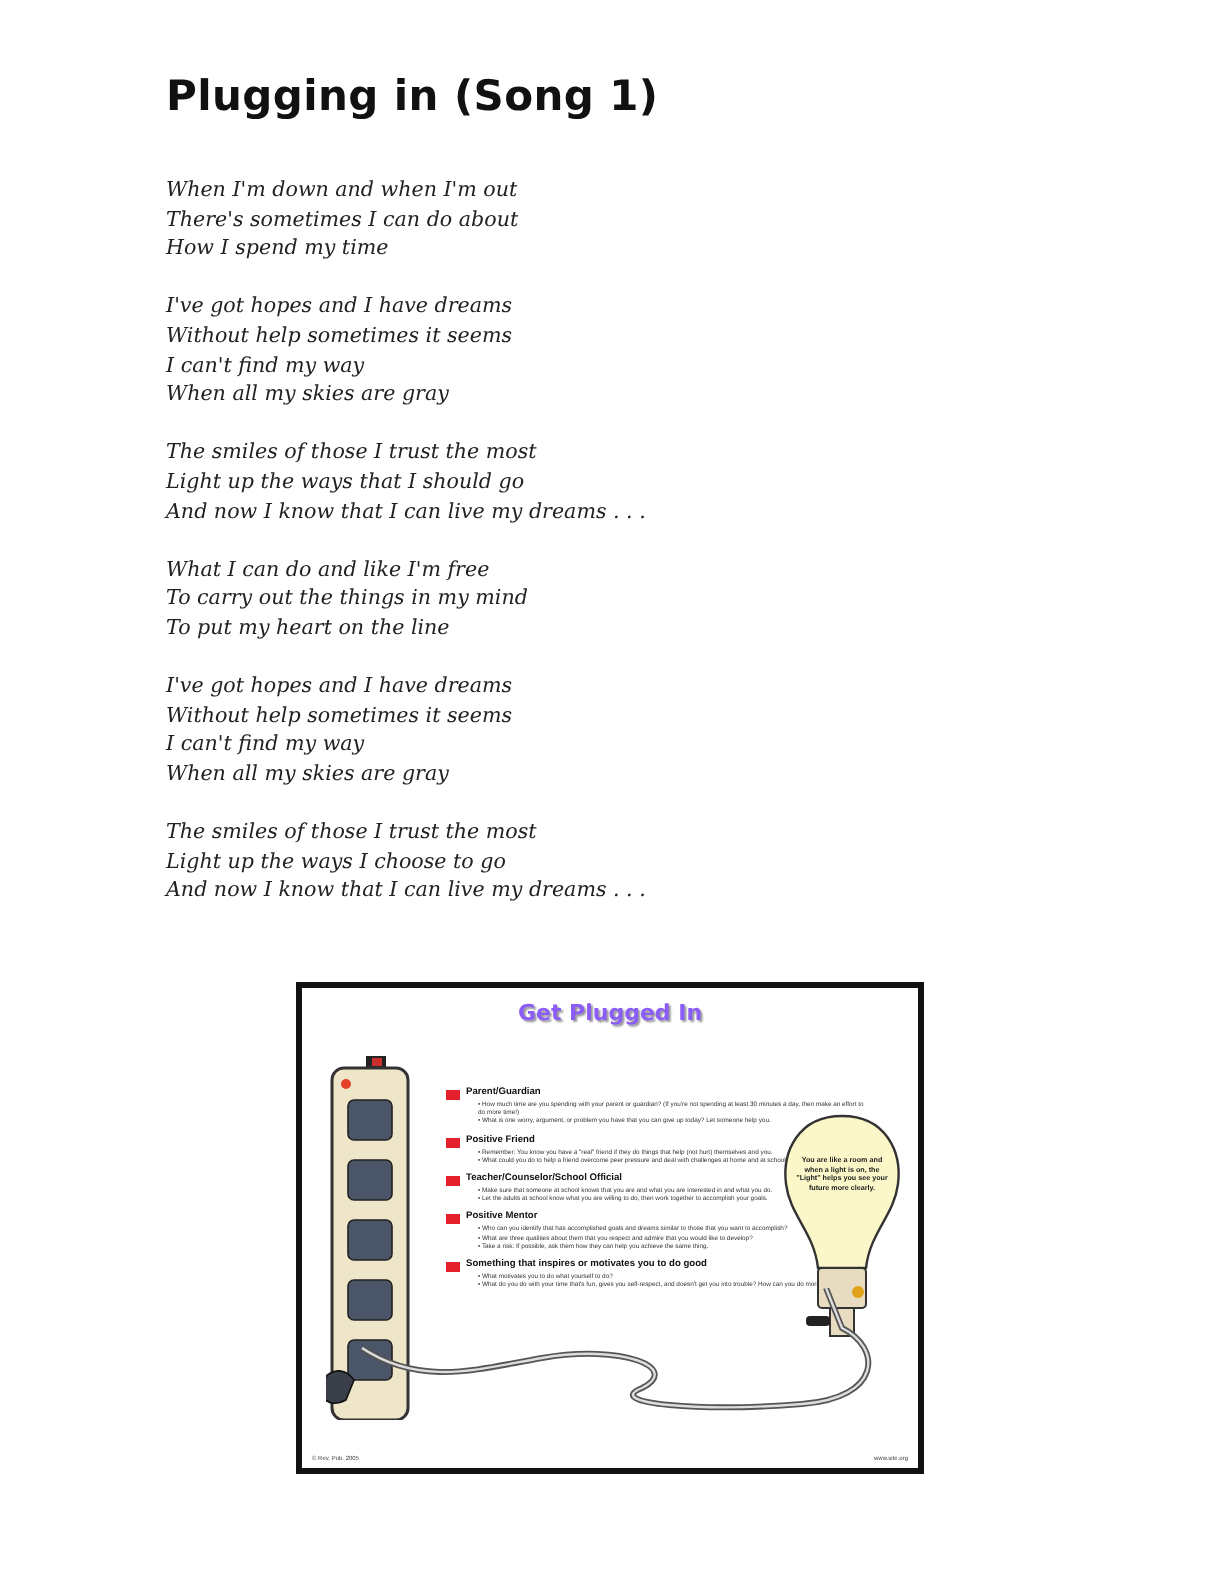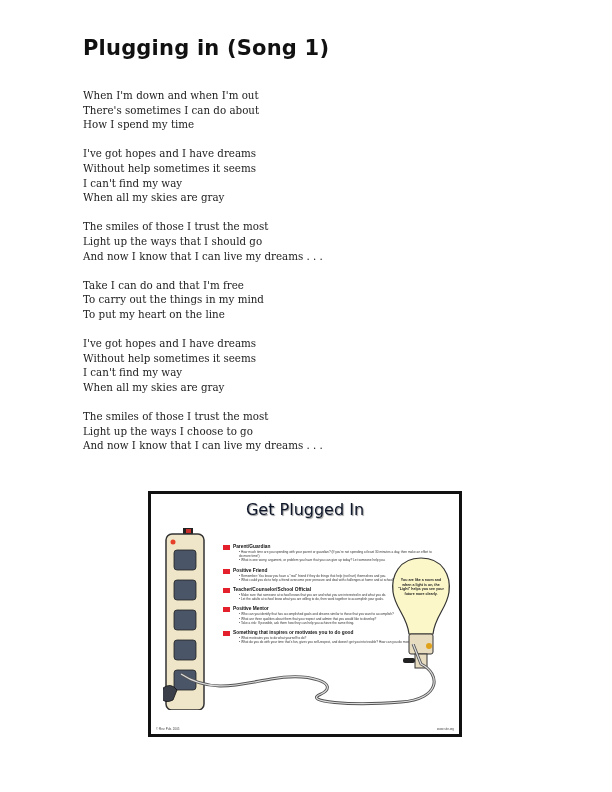--- a/index.html
+++ b/index.html
@@ -1,23 +1,23 @@
 <!DOCTYPE html>
 <html><head>
 <meta charset="utf-8">
 <style>
   html, body { margin: 0; padding: 0; background: #ffffff; }
   body { width: 612px; height: 792px; position: relative; overflow: hidden; font-family: "Liberation Serif", serif; color: #111; }
   .title { position: absolute; left: 83px; top: 36px; font-family: "DejaVu Sans", sans-serif; font-weight: bold; font-size: 21px; letter-spacing: 0.2px; color: #111; margin: 0; text-align: right; }
-  .lyrics { position: absolute; left: 83px; top: 88px; font-family: "DejaVu Serif", serif; font-size: 10.3px; line-height: 14.6px; color: #222; }
+  .lyrics { position: absolute; left: 83px; top: 88px; font-family: "DejaVu Serif", serif; font-size: 10.3px; line-height: 14.6px; color: #222; font-style: italic; }
   .stanza { margin-bottom: 14.6px; }
   .line { display: block; white-space: nowrap; }
 
   .poster { position: absolute; left: 148px; top: 491px; width: 308px; height: 240px; border: 3px solid #111; background: #fff; }
-  .poster-title { position: absolute; left: 0; right: 0; top: 6px; text-align: center; font-family: "DejaVu Sans", sans-serif; font-weight: normal; font-size: 16px; color: #0f172a; text-shadow: 1px 1px 1px #999; }
+  .poster-title { position: absolute; left: 0; right: 0; top: 6px; text-align: center; font-family: "DejaVu Sans", sans-serif; font-weight: bold; font-size: 11px; color: #8b5cf6; text-shadow: 1px 1px 1px #999; }
   .strip { position: absolute; left: 12px; top: 34px; width: 44px; height: 182px; }
   .sections { position: absolute; left: 82px; top: 50px; width: 200px; }
   .section { position: relative; margin-bottom: 5px; }
   .flag { position: absolute; left: -10px; top: 1px; width: 7px; height: 5px; background: #e3202b; }
   .sec-head { font-family: "Liberation Sans", sans-serif; font-weight: bold; font-size: 4.8px; color: #111; display: block; margin-bottom: 1px; }
   .bullet { font-family: "Liberation Sans", sans-serif; font-size: 3.2px; line-height: 4.2px; color: #333; display: block; padding-left: 6px; }
   .bulb { position: absolute; left: 238px; top: 62px; width: 64px; height: 130px; }
   .bulb-text { position: absolute; left: 246px; top: 84px; width: 48px; font-family: "Liberation Sans", sans-serif; font-weight: bold; font-size: 3.6px; line-height: 4.6px; text-align: center; color: #222; }
   .cord { position: absolute; left: 0; top: 150px; width: 308px; height: 90px; }
   .footer-l { position: absolute; left: 5px; bottom: 3px; font-family: "Liberation Sans", sans-serif; font-size: 3px; color: #444; }
@@ -39,21 +39,21 @@
       <span class="line">Without help sometimes it seems</span>
       <span class="line">I can't find my way</span>
       <span class="line">When all my skies are gray</span>
     </div>
     <div class="stanza">
       <span class="line">The smiles of those I trust the most</span>
       <span class="line">Light up the ways that I should go</span>
       <span class="line">And now I know that I can live my dreams . . .</span>
     </div>
     <div class="stanza">
-      <span class="line">Take I can do and that I'm free</span>
+      <span class="line">What I can do and like I'm free</span>
       <span class="line">To carry out the things in my mind</span>
       <span class="line">To put my heart on the line</span>
     </div>
     <div class="stanza">
       <span class="line">I've got hopes and I have dreams</span>
       <span class="line">Without help sometimes it seems</span>
       <span class="line">I can't find my way</span>
       <span class="line">When all my skies are gray</span>
     </div>
     <div class="stanza">

